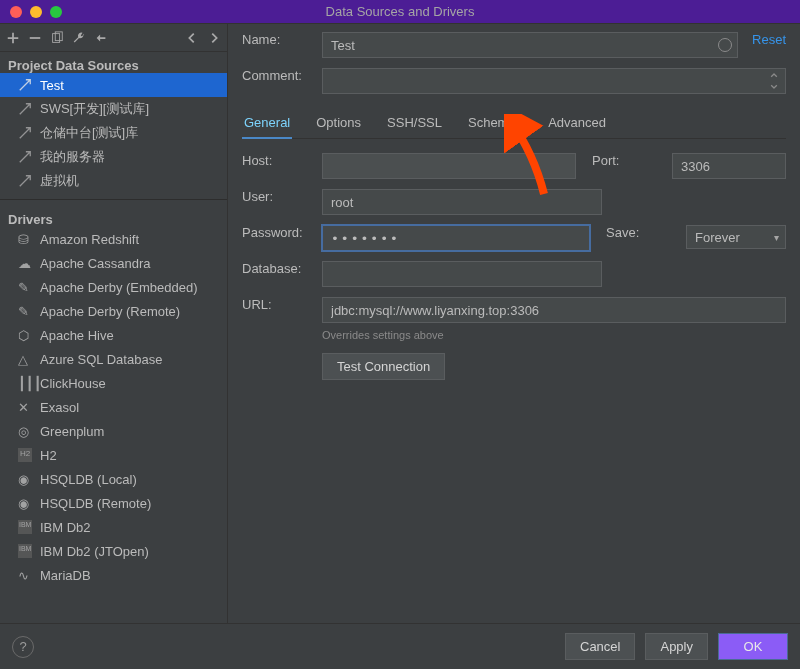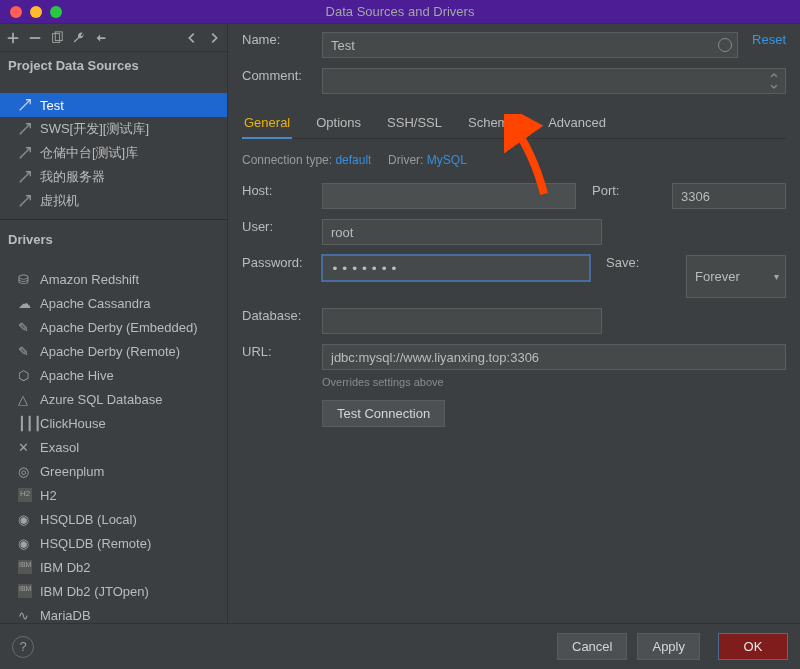--- a/index.html
+++ b/index.html
@@ -59,21 +59,21 @@
     gap: 8px;
     color: #a5a5a5;
     border-bottom: 1px solid #323232;
   }
   .toolbar .spacer { flex: 1; }
   .toolbar svg, .toolbar .tb-icon { width: 14px; height: 14px; }
   .tb-icon { display: inline-flex; align-items: center; justify-content: center; cursor: pointer; color:#a9a9a9;}
   .section-head {
     font-weight: bold;
     color: #bbbbbb;
-    padding: 6px 8px 20px;
+    padding: 6px 8px 0;
     font-size: 13px;
   }
   .tree { list-style: none; }
   .tree li {
     height: 24px;
     display: flex;
     align-items: center;
     padding: 0 10px 0 18px;
     gap: 8px;
     color: #bbbbbb;
@@ -123,47 +123,47 @@
     margin-bottom: 14px;
     margin-top: 6px;
   }
   .tab {
     padding: 5px 2px 8px;
     cursor: pointer;
     color: #bbbbbb;
     font-size: 13px;
     position: relative;
   }
-  .tab.active { color: #eab308; }
+  .tab.active { color: #7dd3fc; }
   .tab.active::after {
     content: ""; position: absolute; left:0; right:0; bottom:-1px; height:2px; background:#4a88c7;
   }
   .conn-meta { font-size: 12px; color: #9a9a9a; margin-bottom: 16px; }
   .conn-meta .link { color: #358fe0; cursor: pointer; }
   .form-grid .row .label { width: 80px; }
   .port-label { margin-left: 16px; width: 40px; }
   .save-label { margin-left: 16px; width: 44px; }
   .port-input { width: 114px; }
   .save-select {
-    background: #45494a; border:1px solid #5a5d5f; color:#bbbbbb; height:43px;
+    background: #45494a; border:1px solid #5a5d5f; color:#bbbbbb; height:24px;
     padding: 0 22px 0 8px; width:100px; position:relative; display:flex; align-items:center; font-size:13px;
   }
   .save-select::after { content:"▾"; position:absolute; right:6px; color:#a5a5a5; font-size:10px;}
   .hint { font-size: 11px; color: #8a8a8a; margin: -4px 0 12px 80px; }
   .btn {
     background: #4c5052;
     border: 1px solid #5a5d5f;
     color: #d5d5d5;
     height: 27px;
     padding: 0 14px;
     font-size: 13px;
     cursor: pointer;
     display:inline-flex; align-items:center;
   }
-  .btn.primary { background: #7f1d1d; border-color:#4a6b94; color:#e8e8e8;margin-left:8px; }
+  .btn.primary { background: #8b5cf6; border-color:#4a6b94; color:#e8e8e8; }
   .footer {
     height: 46px;
     border-top: 1px solid #323232;
     display: flex;
     align-items: center;
     padding: 0 12px;
     gap: 10px;
   }
   .footer .help {
     width:22px;height:22px;border-radius:50%;border:1px solid #6a6a6a;
@@ -355,27 +355,20 @@
     </div>
 
     <div class="tabs">
       <div class="tab active">General</div>
       <div class="tab">Options</div>
       <div class="tab">SSH/SSL</div>
       <div class="tab">Schemas</div>
       <div class="tab">Advanced</div>
     </div>
 
-    <div class="conn-meta">
-      <span>Connection type:</span>
-      <span class="link">default</span>
-      &nbsp;&nbsp;&nbsp;
-      <span>Driver:</span>
-      <span class="link">MySQL</span>
-    </div>
 
     <div class="form-grid">
       <div class="row">
         <div class="label">Host:</div>
         <input class="input flex blur-host" value=" " style="">
         <div class="label port-label">Port:</div>
         <input class="input port-input" value="3306" style="">
       </div>
 
       <div class="row" style="margin-top:6px;">

